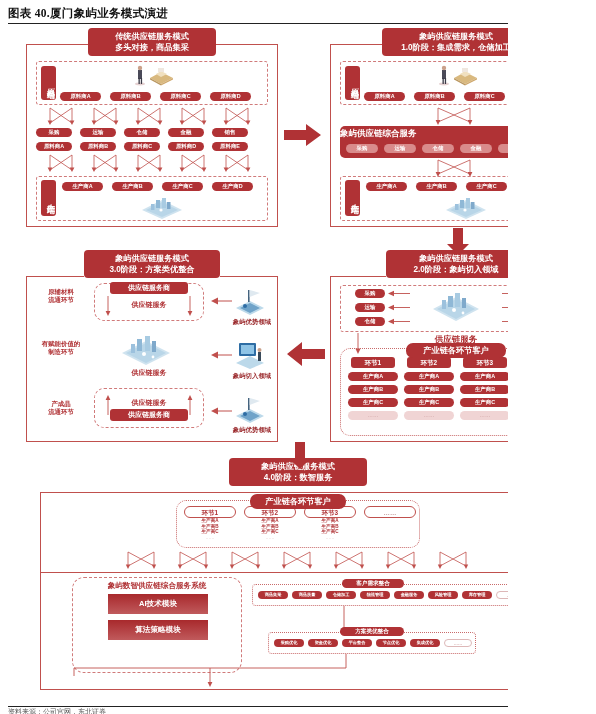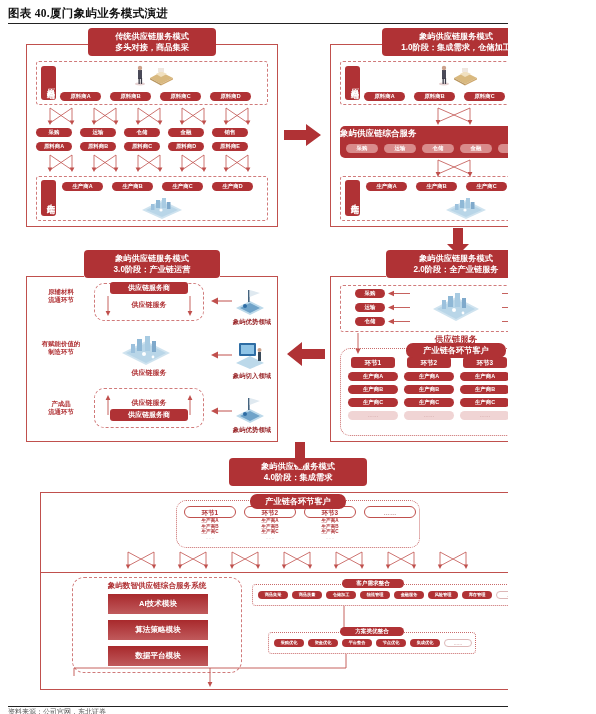--- a/index.html
+++ b/index.html
@@ -254,21 +254,21 @@
     <circle cx="21" cy="14" r="1.6" fill="#fff"></circle>
   </svg>
 
   <svg class="bigarrow" style="left:445px;top:228px;" width="26" height="28" viewBox="0 0 26 28">
     <polygon points="8,0 18,0 18,16 24,16 13,27 2,16 8,16" fill="#b03235"></polygon>
   </svg>
 
   <div class="panel" style="left:330px;top:276px;width:252px;height:166px;"></div>
   <div class="cap" style="left:386px;top:250px;width:140px;">
     <div>象屿供应链服务模式</div>
-    <div>2.0阶段：全产业链服务</div>
+    <div>2.0阶段：象屿切入领域</div>
   </div>
   <div style="position:absolute;left:386px;top:272px;width:140px;height:10px;background:#fff;z-index:5;"></div>
 
   <div class="dashbox" style="left:340px;top:285px;width:232px;height:47px;"></div>
   <div class="pill" style="left:355px;top:289px;width:30px;">采购</div>
   <div class="pill" style="left:355px;top:303px;width:30px;">运输</div>
   <div class="pill" style="left:355px;top:317px;width:30px;">仓储</div>
   <div class="pill" style="left:524px;top:289px;width:30px;">金融</div>
   <div class="pill" style="left:524px;top:303px;width:30px;">销售</div>
   <div class="pill" style="left:524px;top:317px;width:30px;">咨询</div>
@@ -345,21 +345,21 @@
     <div class="pill gh" style="position:relative;left:0;top:16px;width:50px;">……</div>
   </div>
 
   <svg class="bigarrow" style="left:286px;top:340px;" width="40" height="28" viewBox="0 0 40 28">
     <polygon points="39,9 16,9 16,2 1,14 16,26 16,19 39,19" fill="#b03235"></polygon>
   </svg>
 
   <div class="panel" style="left:26px;top:276px;width:252px;height:166px;"></div>
   <div class="cap" style="left:84px;top:250px;width:136px;">
     <div>象屿供应链服务模式</div>
-    <div>3.0阶段：产业链运营</div>
+    <div>3.0阶段：方案类优整合</div>
   </div>
   <div style="position:absolute;left:84px;top:272px;width:136px;height:10px;background:#fff;z-index:5;"></div>
 
   <div class="lbl" style="left:34px;top:288px;width:54px;">原辅材料<br>流通环节</div>
   <div class="lbl" style="left:34px;top:340px;width:54px;">有赋能价值的<br>制造环节</div>
   <div class="lbl" style="left:34px;top:400px;width:54px;">产成品<br>流通环节</div>
 
   <div class="dashbox" style="left:94px;top:283px;width:110px;height:38px;border-radius:10px;"></div>
   <div style="position:absolute;left:110px;top:282px;width:78px;height:12px;line-height:12px;background:#b03235;color:#fff;font-size:7px;font-weight:bold;text-align:center;border-radius:3px;">供应链服务商</div>
   <div style="position:absolute;left:110px;top:300px;width:78px;text-align:center;color:#b03235;font-size:7px;font-weight:bold;">供应链服务</div>
@@ -439,21 +439,21 @@
   </svg>
   <div class="lbl dk" style="left:226px;top:426px;width:52px;">象屿优势领域</div>
 
   <svg class="bigarrow" style="left:287px;top:442px;" width="26" height="28" viewBox="0 0 26 28">
     <polygon points="8,0 18,0 18,16 24,16 13,27 2,16 8,16" fill="#b03235"></polygon>
   </svg>
 
   <div class="panel" style="left:40px;top:492px;width:516px;height:198px;"></div>
   <div class="cap" style="left:229px;top:458px;width:138px;">
     <div>象屿供应链服务模式</div>
-    <div>4.0阶段：集成需求</div>
+    <div>4.0阶段：数智服务</div>
   </div>
 
   <div class="dashbox2" style="left:176px;top:500px;width:244px;height:48px;"></div>
   <div class="cap" style="left:250px;top:494px;width:96px;padding:2px 4px;border-radius:7px;">产业链各环节客户</div>
 
   <div style="position:absolute;left:184px;top:506px;width:52px;">
     <div style="width:52px;height:12px;line-height:12px;border:1px solid #c0504d;border-radius:6px;background:#fff;color:#b03235;font-size:6.4px;font-weight:bold;text-align:center;box-sizing:border-box;">环节1</div>
     <div style="text-align:center;color:#b03235;font-size:4.6px;line-height:5.5px;font-weight:bold;">生产商A</div>
     <div style="text-align:center;color:#b03235;font-size:4.6px;line-height:5.5px;font-weight:bold;">生产商B</div>
     <div style="text-align:center;color:#b03235;font-size:4.6px;line-height:5.5px;font-weight:bold;">生产商C</div>
@@ -525,21 +525,20 @@
         <polygon points="346,17 343.8,12.4 348.2,12.4"></polygon>
     </g>
   </svg>
 
   <div class="hr-line" style="left:40px;top:572px;width:516px;height:1px;"></div>
 
   <div class="dashbox" style="left:72px;top:577px;width:170px;height:96px;border-radius:12px;"></div>
   <div style="position:absolute;left:72px;top:581px;width:170px;text-align:center;color:#b03235;font-size:7.6px;font-weight:bold;">象屿数智供应链综合服务系统</div>
   <div style="position:absolute;left:108px;top:620px;width:100px;height:20px;line-height:20px;text-align:center;color:#fff;font-size:7.6px;font-weight:bold;background:linear-gradient(180deg,#a8292c,#c05a5c);">算法策略模块</div>
   <div style="position:absolute;left:108px;top:594px;width:100px;height:20px;line-height:20px;text-align:center;color:#fff;font-size:7.6px;font-weight:bold;background:linear-gradient(180deg,#a8292c,#c05a5c);">AI技术模块</div>
-  <div style="position:absolute;left:108px;top:646px;width:100px;height:20px;line-height:20px;text-align:center;color:#fff;font-size:7.6px;font-weight:bold;background:linear-gradient(180deg,#a8292c,#c05a5c);">数据平台模块</div>
 
   <div class="dashbox2" style="left:252px;top:584px;width:284px;height:22px;border-radius:4px;"></div>
   <div class="cap" style="left:342px;top:579px;width:62px;padding:1px 3px;font-size:5.6px;line-height:7px;border-radius:5px;">客户需求整合</div>
   <div class="pill" style="left:258px;top:591px;width:30px;height:8px;line-height:8px;font-size:4.2px;">商品集采</div>
   <div class="pill" style="left:292px;top:591px;width:30px;height:8px;line-height:8px;font-size:4.2px;">商品质量</div>
   <div class="pill" style="left:326px;top:591px;width:30px;height:8px;line-height:8px;font-size:4.2px;">仓储加工</div>
   <div class="pill" style="left:360px;top:591px;width:30px;height:8px;line-height:8px;font-size:4.2px;">物流管理</div>
   <div class="pill" style="left:394px;top:591px;width:30px;height:8px;line-height:8px;font-size:4.2px;">金融服务</div>
   <div class="pill" style="left:428px;top:591px;width:30px;height:8px;line-height:8px;font-size:4.2px;">风险管理</div>
   <div class="pill" style="left:462px;top:591px;width:30px;height:8px;line-height:8px;font-size:4.2px;">库存管理</div>

